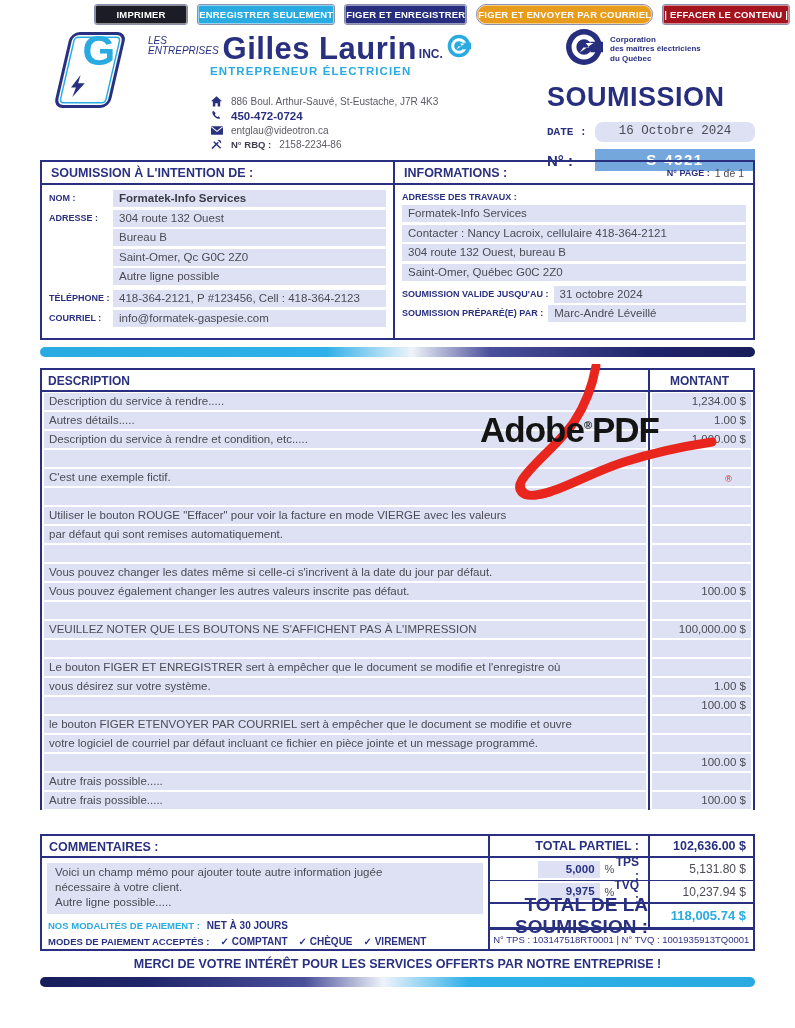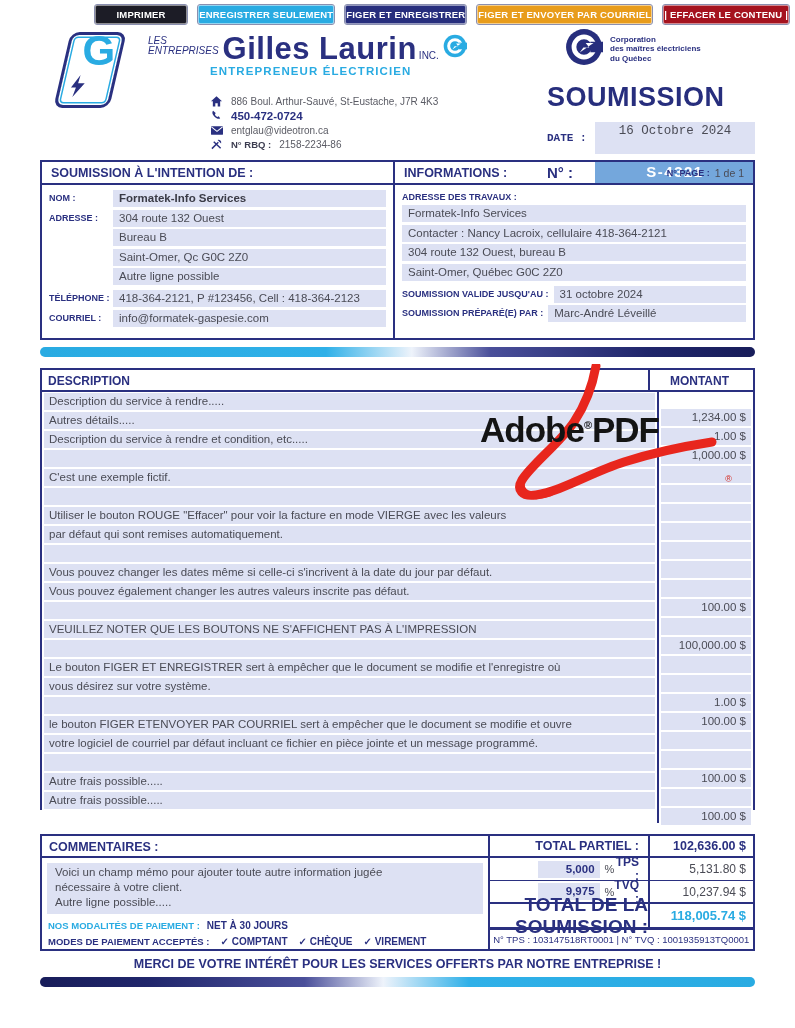--- a/index.html
+++ b/index.html
@@ -11,34 +11,34 @@
 
   
   .header { position:absolute; top:28px; left:40px; right:40px; height:128px; }
   .gl-logo { position:absolute; left:22px; top:4px; width:56px; height:76px; border:3px solid #2a3080; border-radius:9px; transform:skewX(-13deg); background:#fff; box-shadow: inset 0 0 0 1.5px #fff, inset 0 0 0 3px #29abe2; }
   .gl-g { position:absolute; top:-8px; left:13px; transform:skewX(13deg); font-size:42px; font-weight:bold; color:#29abe2; }
   .gl-bolt { position:absolute; left:9px; bottom:4px; transform:skewX(13deg); }
   .company { position:absolute; left:108px; top:6px; }
   .company-row { display:flex; align-items:flex-end; }
   .les-block { font-style:italic; color:#2a3080; font-size:10px; line-height:10px; margin:0 4px 6px 0; text-align:left; }
   .company-name { font-size:31px; font-weight:bold; color:#2a3080; line-height:27px; letter-spacing:.5px; }
-  .company-inc { font-size:10px; font-weight:normal; color:#2a3080; margin:0 4px 1px 2px; }
+  .company-inc { font-size:12px; font-weight:bold; color:#2a3080; margin:0 4px 1px 2px; }
   .company-sub { color:#29abe2; font-weight:bold; font-size:11.5px; letter-spacing:1.1px; margin:3px 0 0 62px; }
   .contact { position:absolute; left:170px; top:66px; }
   .contact-line { display:flex; align-items:center; gap:8px; height:14.5px; font-size:10px; color:#5a5b64; }
   .contact-line .ic { width:13px; display:flex; justify-content:center; }
   .contact-line.phone { font-size:11.5px; font-weight:bold; color:#2a3080; }
   .contact-line .rbq-l { font-weight:bold; color:#3c3d50; font-size:9.5px; }
   .header-right { position:absolute; right:0; top:0; width:208px; }
   .cmeq { display:flex; align-items:center; gap:7px; margin-left:18px; }
   .cmeq-text { color:#2a3080; font-size:8px; font-weight:bold; line-height:9.5px; }
   .doc-title { color:#272e7d; font-size:27px; font-weight:bold; letter-spacing:.5px; margin-top:12px; }
   .date-row { display:flex; align-items:center; margin-top:9px;font-family:Liberation Mono, monospace; }
   .date-label { font-size:11px; font-weight:bold; color:#2a3080; width:48px; }
-  .date-field { flex:1; background:#dde1f3; height:32px; line-height:18px; text-align:center; font-size:12.5px; color:#4a4b55; }
+  .date-field { flex:1; background:#dde1f3; height:20px; line-height:18px; text-align:center; font-size:12.5px; color:#4a4b55;border-radius:8px; }
   .num-row { display:flex; align-items:center; margin-top:7px; }
   .num-label { font-size:15px; font-weight:bold; color:#2a3080; width:48px; }
   .num-field { flex:1; background:#74a7dc; height:22px; line-height:22px; text-align:center; font-size:15px; font-weight:bold; color:#fff; letter-spacing:1.5px; }
 
   
   .info-section { position:absolute; top:160px; left:40px; right:40px; height:180px; border:2.5px solid #2a3080; display:flex; }
   .info-col-left { width:353px; border-right:2.5px solid #2a3080; display:flex; flex-direction:column; }
   .info-col-right { flex:1; display:flex; flex-direction:column; }
   .col-header { height:23px; border-bottom:2.5px solid #2a3080; display:flex; align-items:center; padding:0 9px; font-weight:bold; color:#2a3080; font-size:12.5px; flex:0 0 auto; }
   .col-header .pg-label { margin-left:auto; font-size:9px; }
@@ -60,21 +60,21 @@
   .bar-top { top:347px; background:linear-gradient(90deg,#29abe2 0%,#2fb0e8 40%,#eef3fb 52%,#4a4f9a 63%,#20266b 85%,#181d5a 100%); }
   .bar-bottom { top:977px; background:linear-gradient(90deg,#181d5a 0%,#20266b 15%,#4a4f9a 37%,#eef3fb 48%,#2fb0e8 60%,#29abe2 100%); }
 
   
   .desc-table { position:absolute; top:368px; left:40px; right:40px; border:2.5px solid #2a3080; border-bottom:none; }
   .dt-head { display:flex; height:22px; border-bottom:2.5px solid #2a3080; }
   .dt-head-desc { flex:1; padding-left:6px; line-height:22px; font-weight:bold; color:#2a3080; font-size:12px; }
   .dt-head-amt { width:105px; border-left:2.5px solid #2a3080; text-align:right; padding-right:24px; line-height:22px; font-weight:bold; color:#2a3080; font-size:12px; }
   .dt-row { display:flex; height:19px; }
   .dt-cell-d { flex:1; padding:0 2px; }
-  .dt-cell-m { width:96px; border-left:2.5px solid #2a3080; padding:16px 2px; }
+  .dt-cell-m { width:105px; border-left:2.5px solid #2a3080; padding:0 2px; }
   .dt-row .fld { height:16.5px; line-height:16.5px; margin-top:1.3px; font-size:11.5px; padding:0 5px; display:block; }
   .dt-row .fld.amt { text-align:right; }
   .watermark { position:absolute; top:-6px; left:432px; width:268px; height:152px; pointer-events:none; z-index:3; }
   .wm-text { position:absolute; top:46px; left:6px; font-size:35px; font-weight:bold; color:#141414; z-index:2; letter-spacing:-1px; }
   .wm-text sup { font-size:11px; letter-spacing:0; }
   .wm-ribbon { position:absolute; top:0; left:0; z-index:1; }
   .wm-reg { position:absolute; right:10px; top:110px; color:#d3261d; font-size:9px; z-index:2; }
 
   
   .bottom { position:absolute; top:834px; left:40px; right:40px; height:117px; border:2.5px solid #2a3080; display:flex; }
@@ -106,21 +106,21 @@
 
   .thanks { position:absolute; top:957px; left:40px; right:40px; text-align:center; font-weight:bold; color:#2a3080; font-size:12.5px; }
 </style>
 </head>
 <body>
 
 <div class="toolbar">
   <button class="tb-btn" style="background: rgb(28, 28, 38);">IMPRIMER</button>
   <button class="tb-btn" style="background: rgb(41, 171, 226);">ENREGISTRER SEULEMENT</button>
   <button class="tb-btn" style="background: rgb(39, 46, 125);">FIGER ET ENREGISTRER</button>
-  <button class="tb-btn" style="background: rgb(232, 156, 27);">FIGER ET ENVOYER PAR COURRIEL</button>
+  <button class="tb-btn" style="background: rgb(232, 156, 27); border-radius: 9px;">FIGER ET ENVOYER PAR COURRIEL</button>
   <button class="tb-btn" style="background: rgb(165, 19, 31);">|  EFFACER LE CONTENU  |</button>
 </div>
 
 <div class="header">
   <div class="gl-logo">
     <span class="gl-g">G</span>
     <span class="gl-bolt">
       <svg width="16" height="22" viewBox="0 0 10 16">
           <path d="M7 0 L0 9 H3.6 L1 16 L10 6 H5.2 Z" fill="#2a3080"></path>
         </svg>

